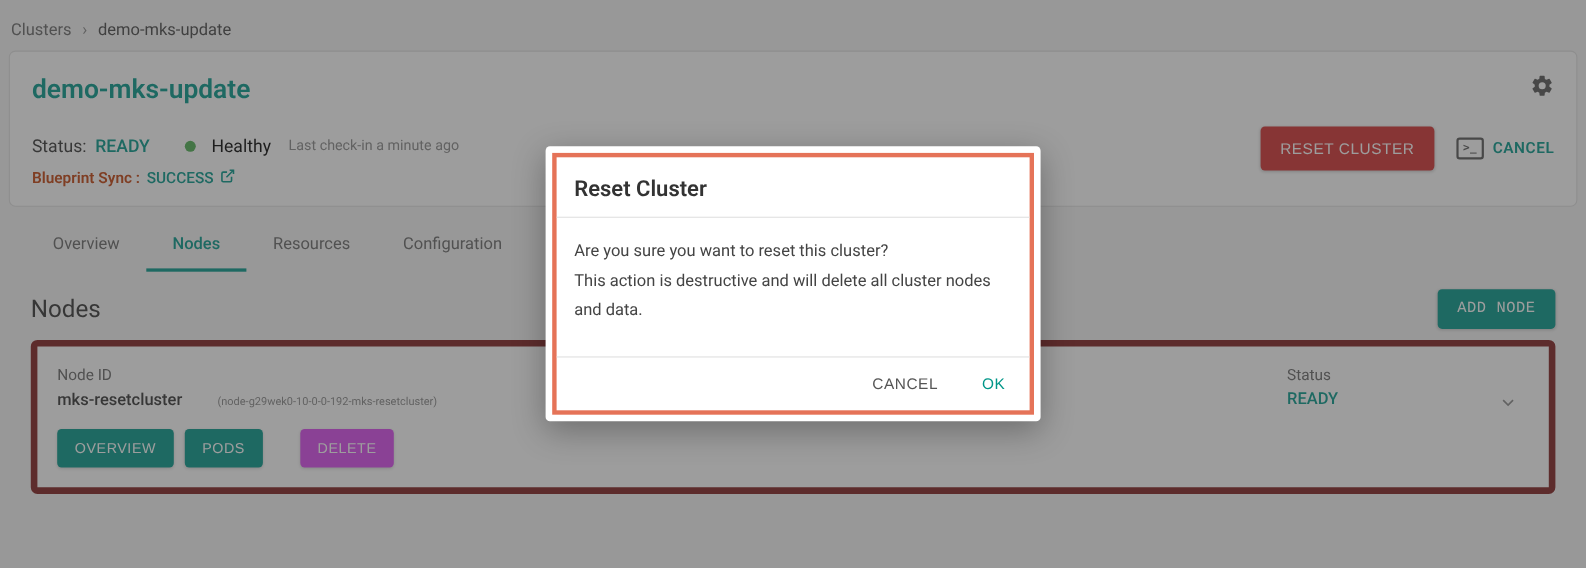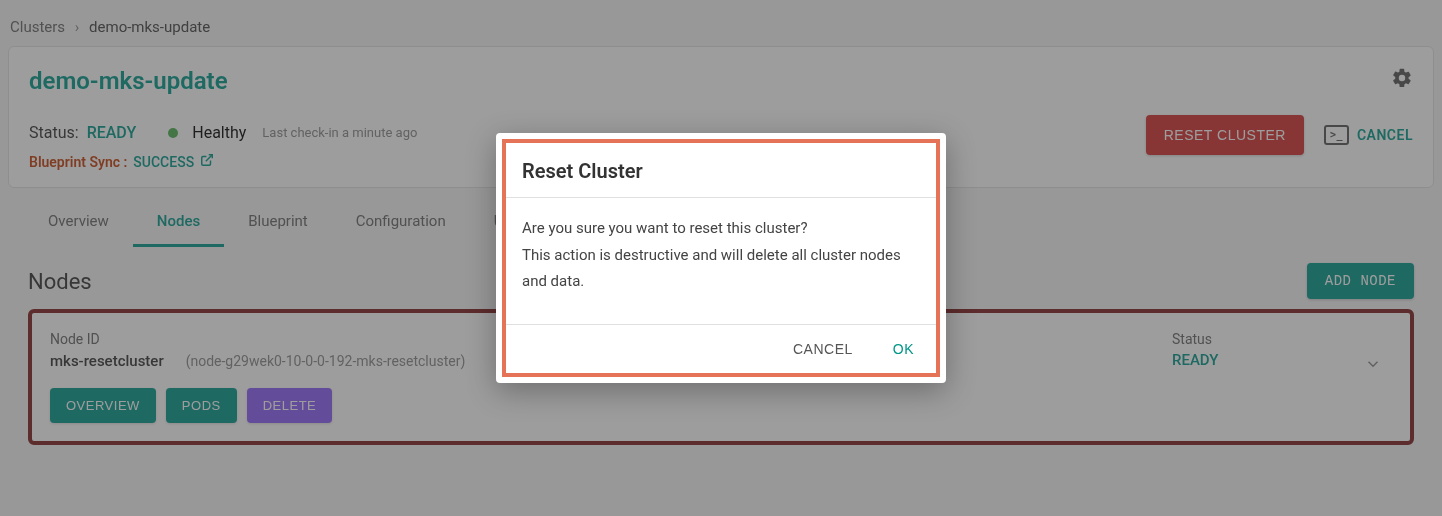--- a/index.html
+++ b/index.html
@@ -131,36 +131,36 @@
       font-size: 14px;
       font-weight: 500;
       border-radius: 4px;
       cursor: pointer;
       letter-spacing: 0.5px;
       box-shadow: 0 1px 3px rgba(0,0,0,0.2);
       font-family: Liberation Mono, monospace;
     }
     .node-card {
       margin: 0 20px 20px 20px;
-      border: 4px solid #7f1d1d;
+      border: 6px solid #7f1d1d;
       border-radius: 6px;
       padding: 18px;
       background: #fff;
     }
     .node-row {
       display: flex;
       align-items: flex-start;
       position: relative;
     }
     .node-col { flex: 1; }
     .node-col-status { flex: 0 0 220px; }
     .node-col-health { flex: 0 0 240px; }
     .col-label { font-size: 14px; color: #666; margin-bottom: 4px; }
     .node-id { font-size: 15px; color: #333; font-weight: 500; }
-    .node-fqdn { font-size: 14px; color: #888; margin-left: 18px; }
+    .node-fqdn { font-size: 10px; color: #888; margin-left: 28px; }
     .node-status { color: #009688; font-size: 15px; font-weight: 500; }
     .health-tri {
       width: 0; height: 0;
       border-left: 10px solid transparent;
       border-right: 10px solid transparent;
       border-bottom: 12px solid #009688;
       margin-top: 2px;
     }
     .expand-icon { color: #888; cursor: pointer; position: absolute; right: 10px; top: 24px; }
     .node-actions {
@@ -173,21 +173,21 @@
       color: #fff;
       border: none;
       padding: 10px 16px;
       font-size: 13px;
       font-weight: 500;
       border-radius: 4px;
       cursor: pointer;
       letter-spacing: 0.5px;
       box-shadow: 0 1px 3px rgba(0,0,0,0.15);
     }
-    .btn-node.secondary { background: #8b5cf6; }
+    .btn-node.secondary { background: #d946ef; margin-left: 24px; }
     
     .overlay {
       position: absolute; inset: 0;
       background: rgba(60,60,60,0.5);
       display: flex;
       align-items: center;
       justify-content: center;
     }
     .modal {
       background: #fff;
@@ -283,21 +283,21 @@
         <span>CANCEL</span>
       </div>
     </div>
   </div>
 </div>
 
 <div class="tabs-container">
   <div class="tabs">
     <div class="tab">Overview</div>
     <div class="tab active">Nodes</div>
-    <div class="tab">Blueprint</div>
+    <div class="tab">Resources</div>
     <div class="tab">Configuration</div>
     <div class="tab">Upgrade Jobs</div>
   </div>
 
   <div class="section-header">
     <div class="section-title">Nodes</div>
     <button class="btn-add">ADD NODE</button>
   </div>
 
   <div class="node-card">

